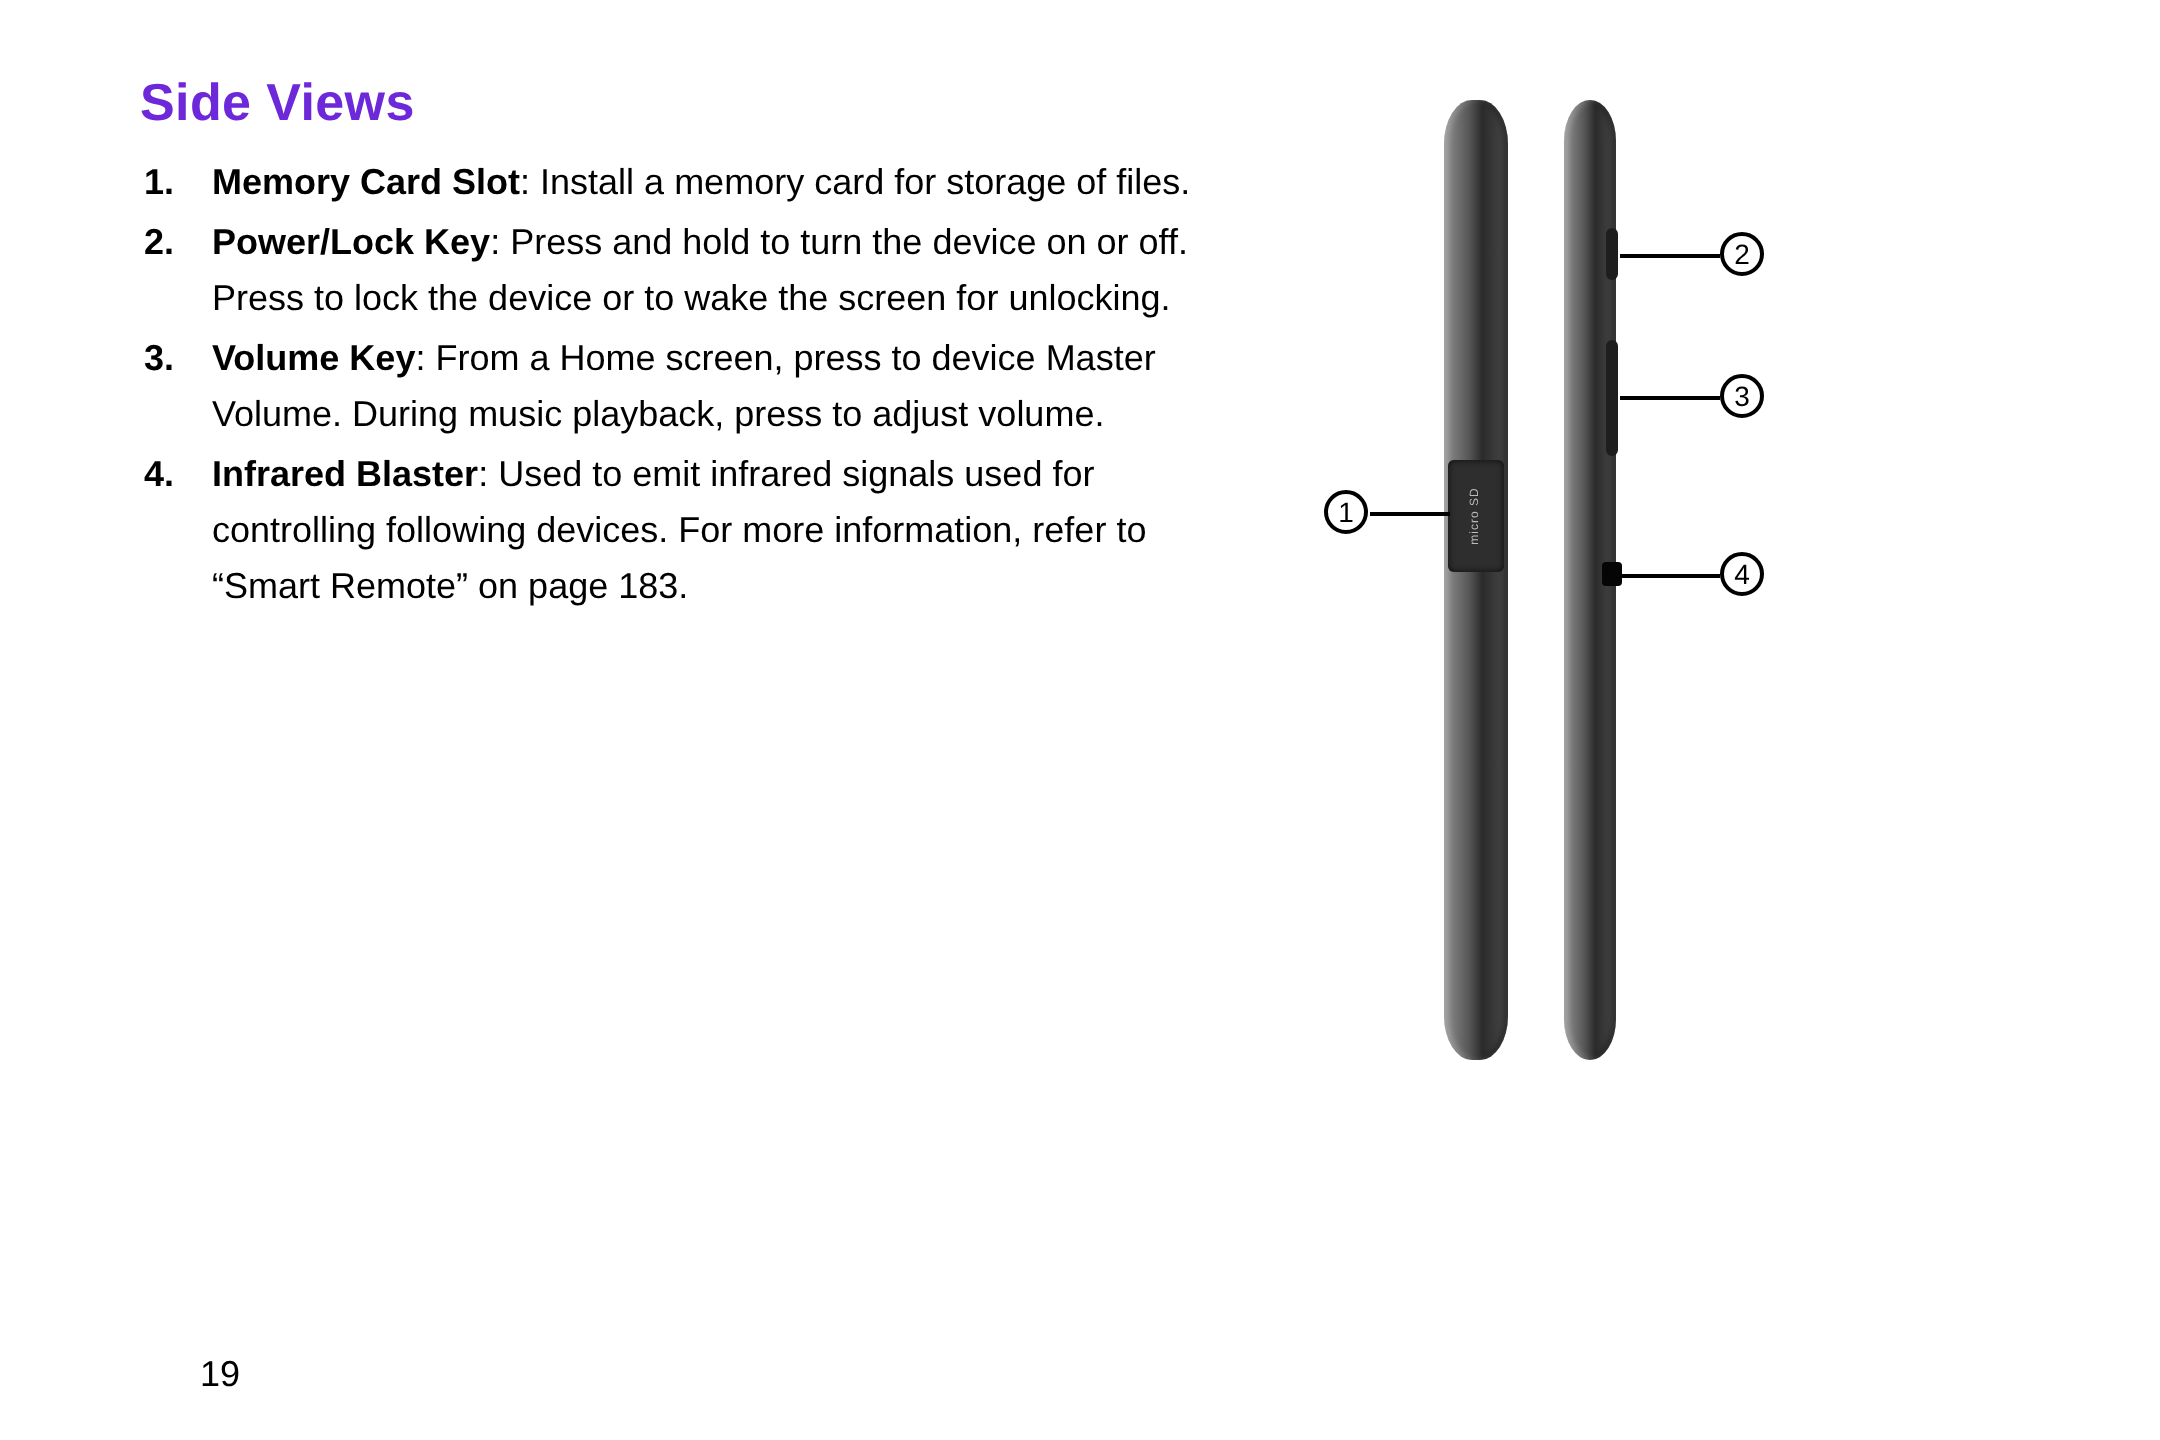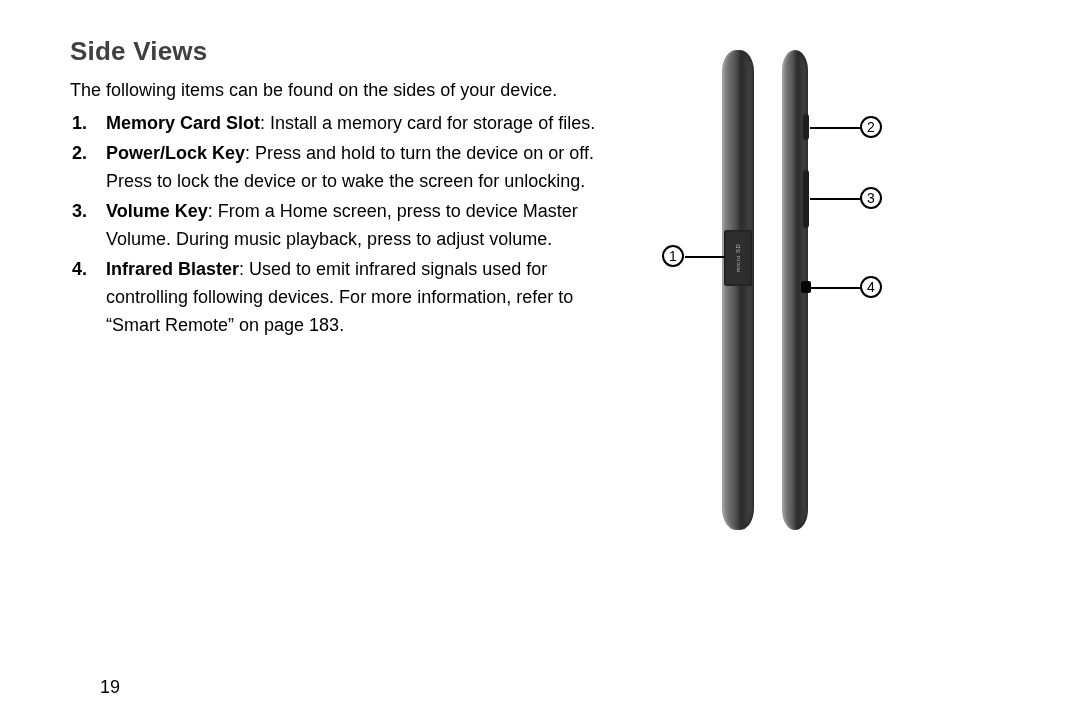--- a/index.html
+++ b/index.html
@@ -14,21 +14,21 @@
     }
     .page {
       position: relative;
       width: 1080px;
       height: 720px;
       padding: 36px 50px 0 70px;
     }
     .heading {
       font-size: 26px;
       font-weight: 800;
-      color: #404040;
+      color: #6d28d9;
       letter-spacing: 0.2px;
       margin-bottom: 10px;
     }
     .intro {
       font-size: 18px;
       line-height: 26px;
       margin-bottom: 6px;
       max-width: 560px;
     }
     ol.items {
@@ -156,21 +156,20 @@
     .lead.l4 { left: 160px; top: 237px; width: 50px; }
     .circ.c4 { left: 210px; top: 226px; }
   </style>
 </head>
 <body>
 
 <div class="page">
 
   <h2 class="heading">Side Views</h2>
 
-  <p class="intro">The following items can be found on the sides of your device.</p>
 
   <ol class="items">
     <li>
       <span class="item-label">Memory Card Slot</span><span>: Install a memory card for storage of files.</span>
     </li>
     <li>
       <span class="item-label">Power/Lock Key</span><span>: Press and hold to turn the device on or off. Press to lock the device or to wake the screen for unlocking.</span>
     </li>
     <li>
       <span class="item-label">Volume Key</span><span>: From a Home screen, press to device Master Volume. During music playback, press to adjust volume.</span>

